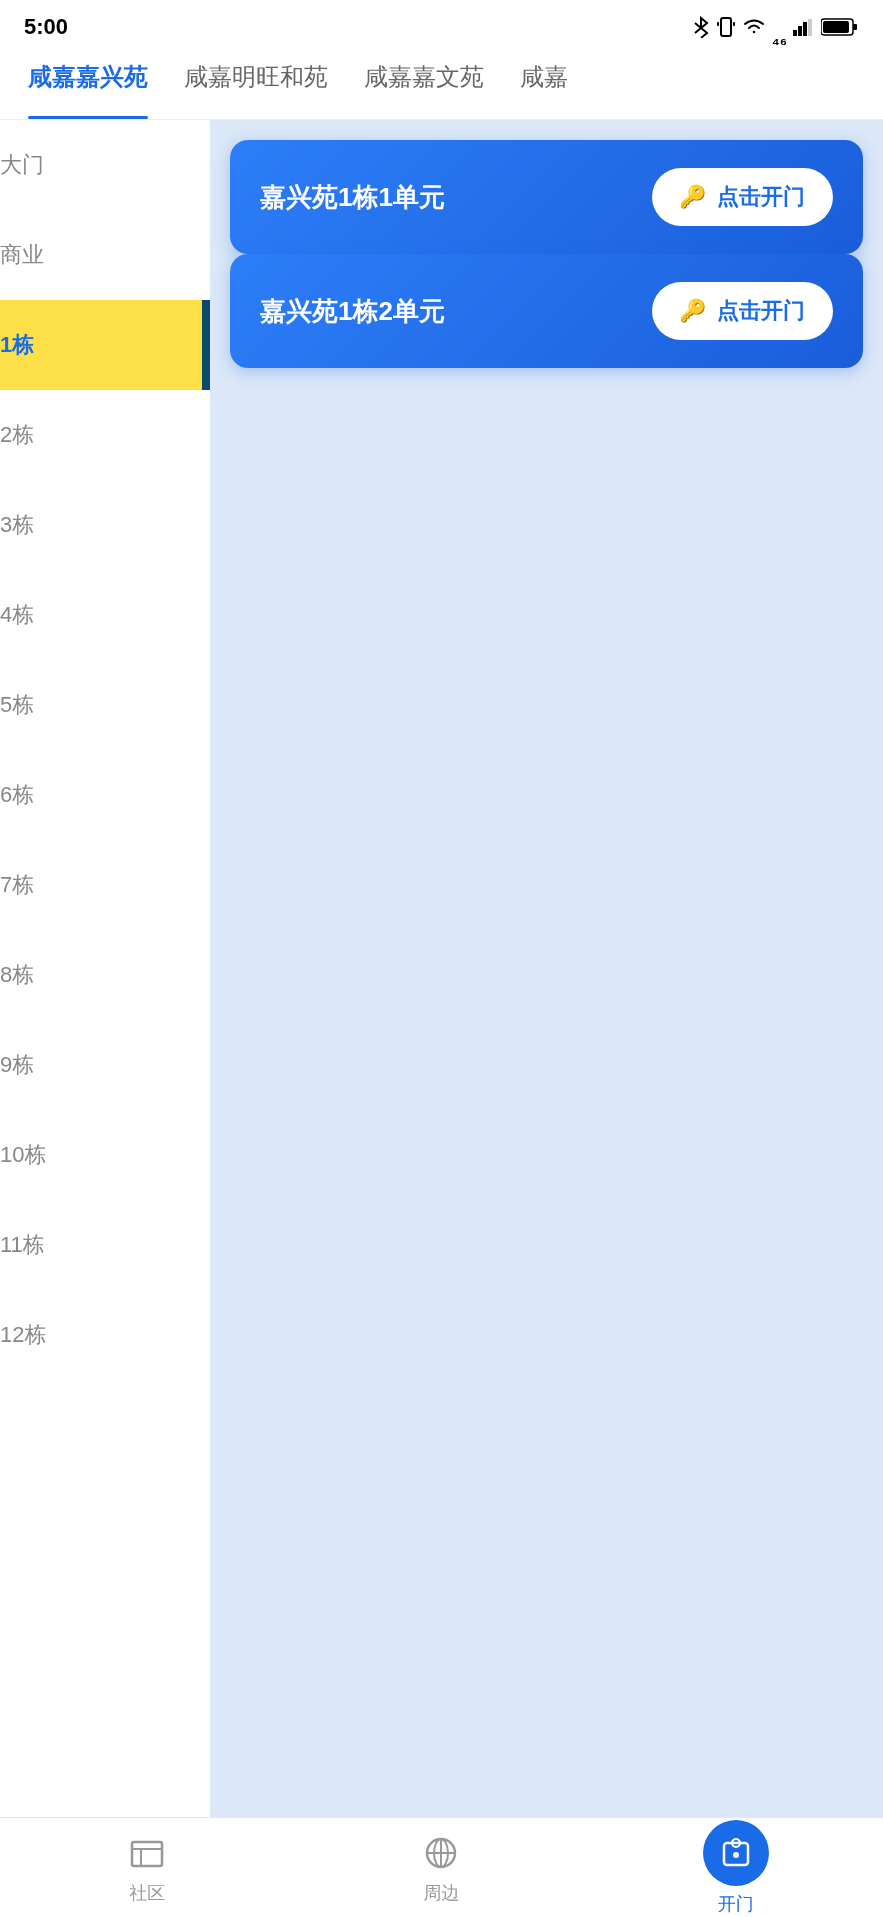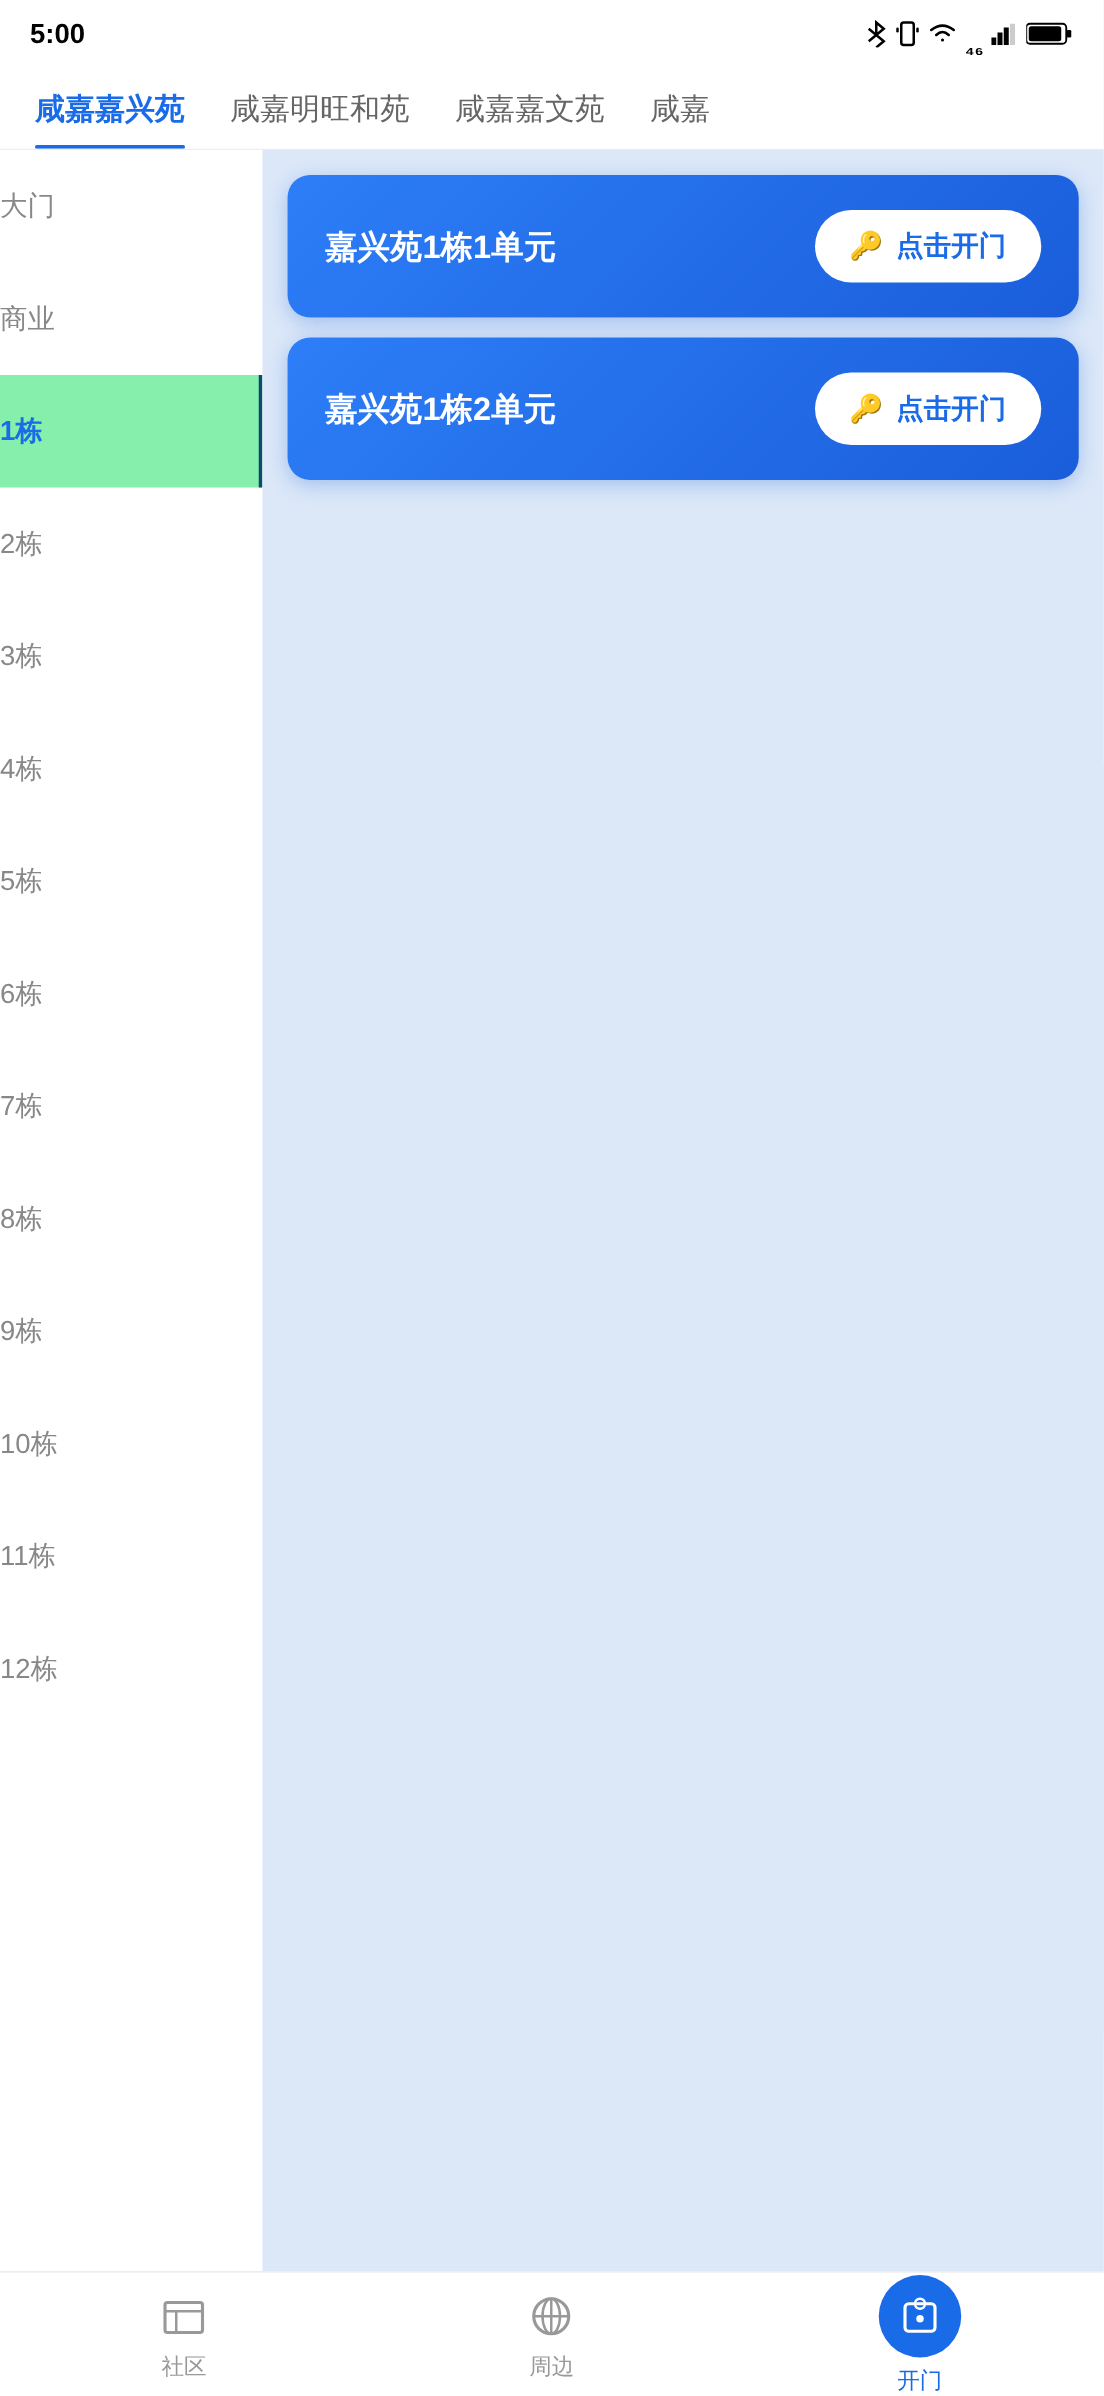--- a/index.html
+++ b/index.html
@@ -32,21 +32,20 @@
       align-items: center;
       gap: 6px;
       font-size: 18px;
       color: #000;
     }
 
     
     .tab-header {
       background: #fff;
       display: flex;
-      align-items: flex-end;
       padding: 0 10px;
       overflow-x: auto;
       white-space: nowrap;
       border-bottom: 1px solid #eee;
       height: 70px;
       scrollbar-width: none;
     }
     .tab-header::-webkit-scrollbar { display: none; }
     .tab-item {
       display: inline-flex;
@@ -91,33 +90,32 @@
       display: flex;
       align-items: center;
       height: 90px;
       font-size: 22px;
       color: #888;
       cursor: pointer;
       border-right: 3px solid transparent;
     }
     .sidebar-item.active {
       color: #1a6be8;
-      background: #86efac;
-      border-right: 3px solid #0c4a6e;
+      background: #fde047;
+      border-right: 8px solid #0c4a6e;
       font-weight: 600;
     }
 
     
     .right-panel {
       flex: 1;
       background: #dce8f8;
       padding: 20px;
       display: flex;
       flex-direction: column;
-      gap: 16px;
     }
 
     
     .door-card {
       background: linear-gradient(135deg, #2d7ef8, #1a5dda);
       border-radius: 18px;
       display: flex;
       align-items: center;
       justify-content: space-between;
       padding: 28px 30px;

